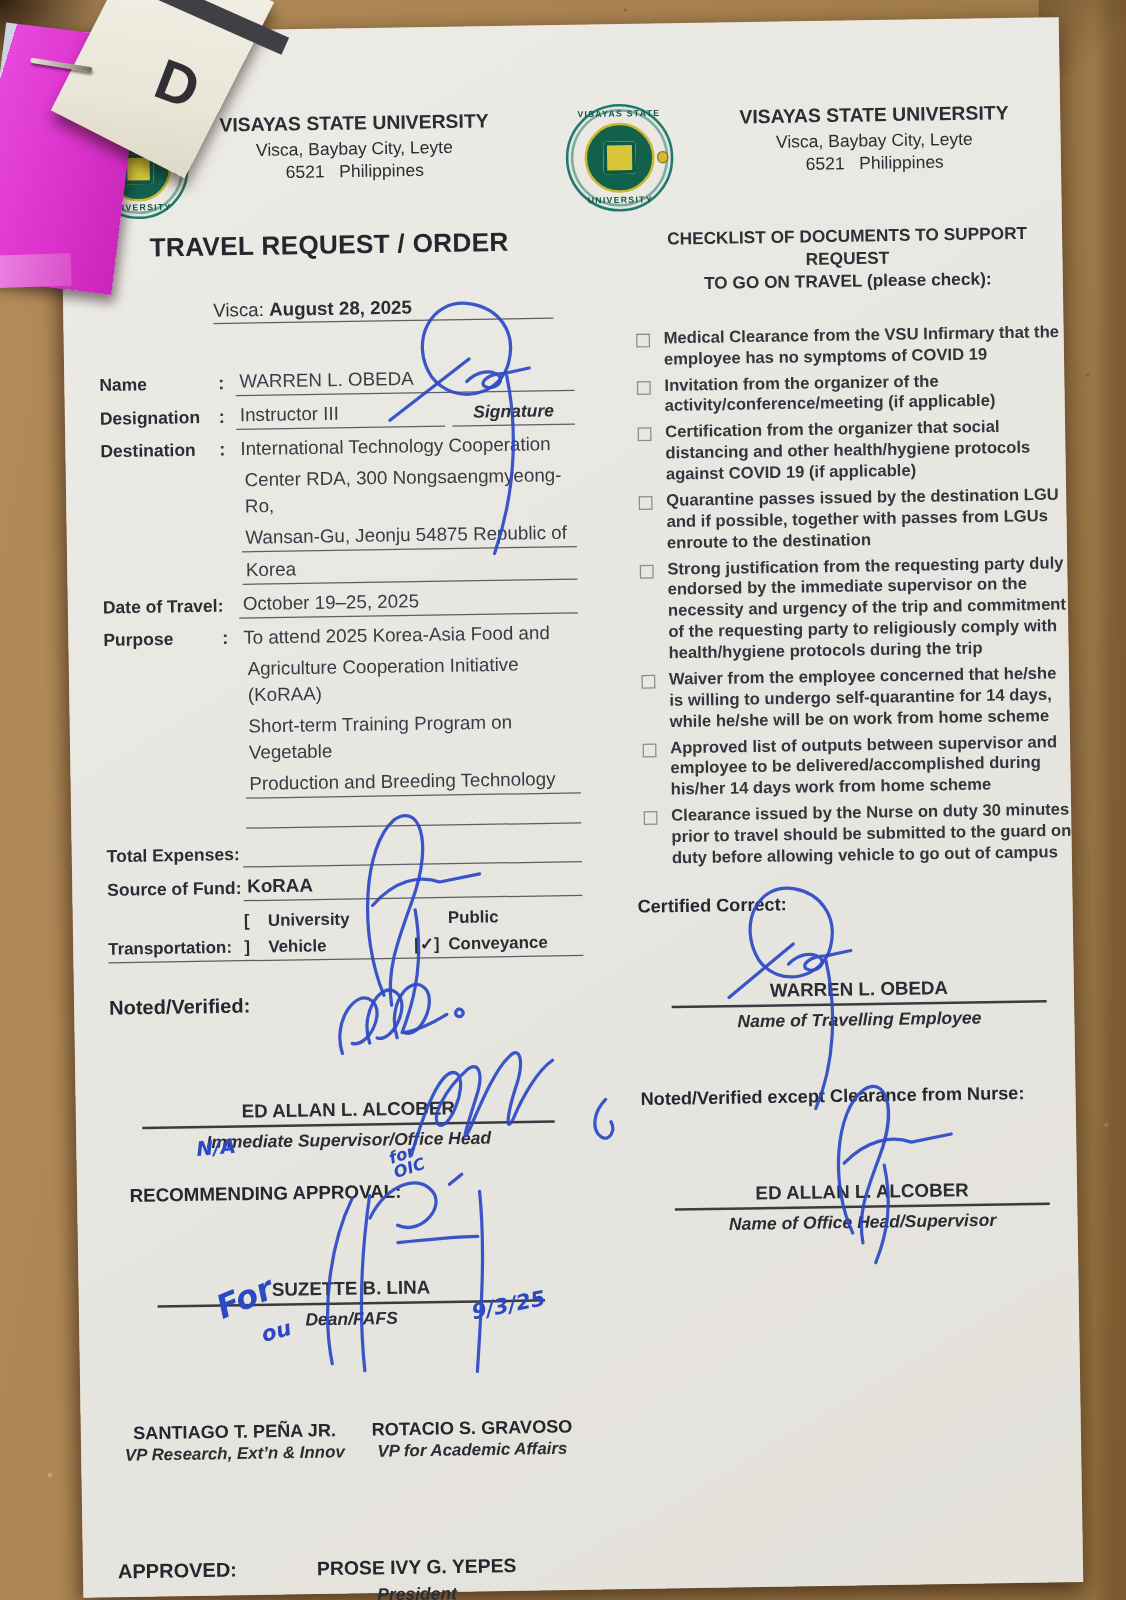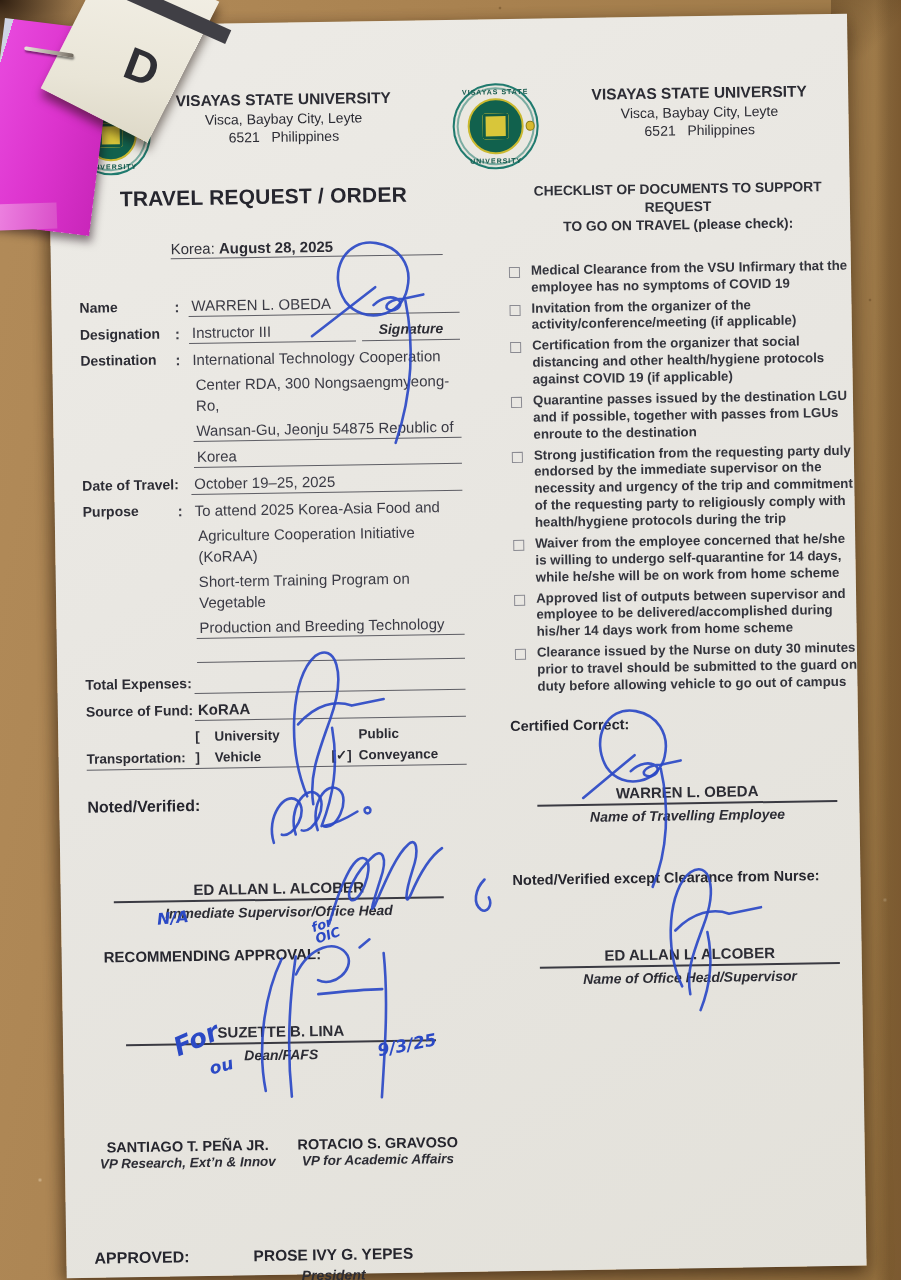--- a/index.html
+++ b/index.html
@@ -122,21 +122,21 @@
   <div class="col-left">
     <div class="uni-header left">
       <div class="uni-name">VISAYAS STATE UNIVERSITY</div>
       <div class="uni-addr">Visca, Baybay City, Leyte</div>
       <div class="uni-addr pre">6521   Philippines</div>
     </div>
 
     <div class="form-title">TRAVEL REQUEST / ORDER</div>
 
     <div class="date-row">
-      <span>Korea:</span>
+      <span>Visca:</span>
       <span class="b ink">August 28, 2025</span>
     </div>
 
     <div class="frow" style="margin-top:36px">
       <span class="flabel">Name</span>
       <span class="fcolon">:</span>
       <span class="fval uline">WARREN L. OBEDA</span>
     </div>
 
     <div class="frow">

